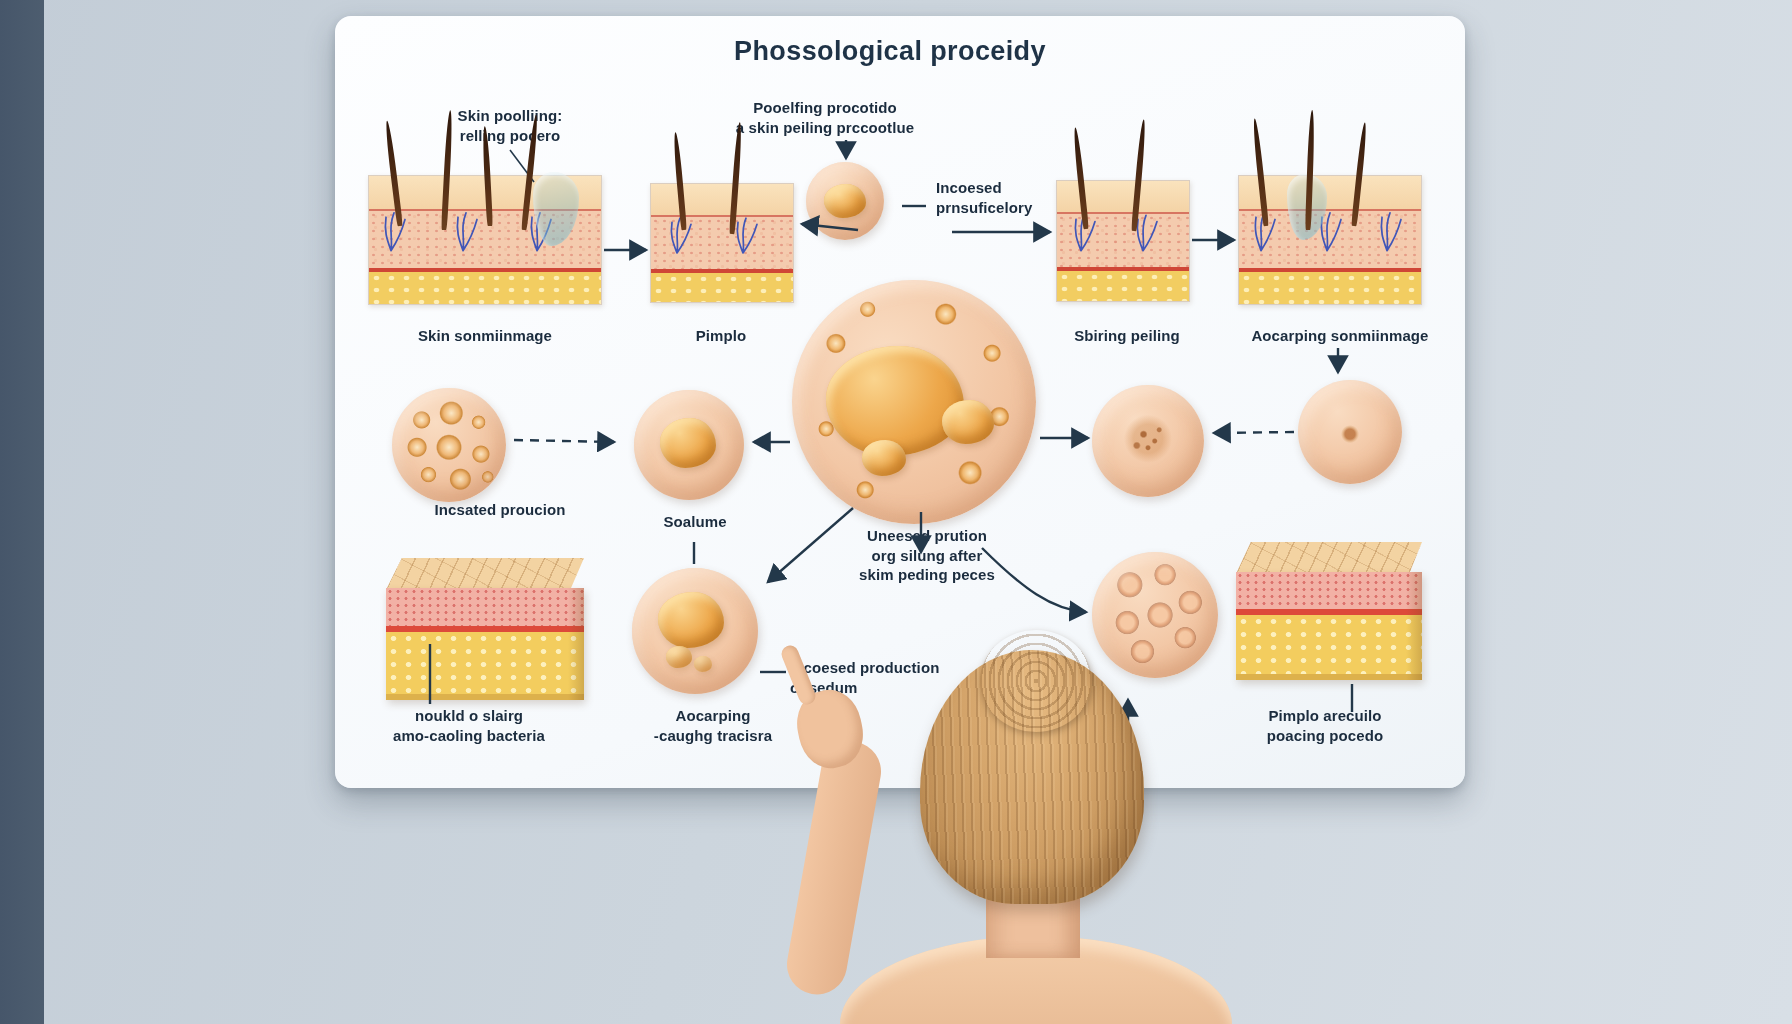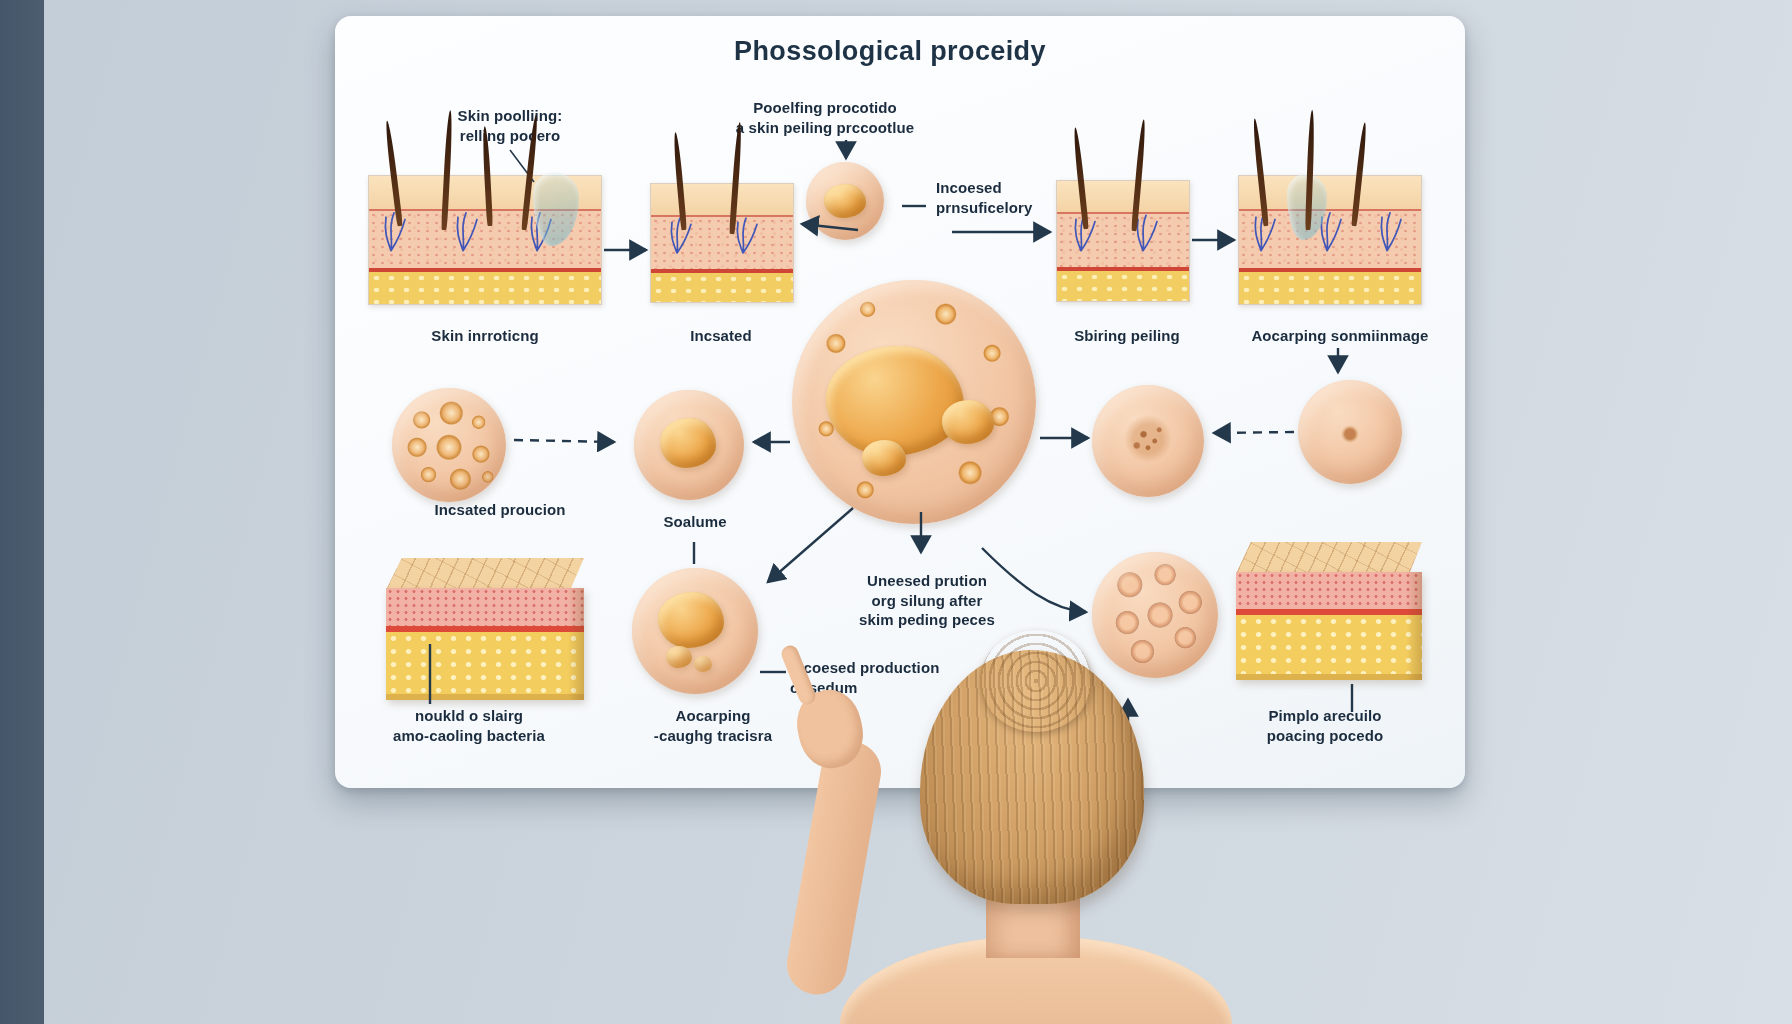--- a/index.html
+++ b/index.html
@@ -254,27 +254,27 @@
       <div class="shade"></div>
     </div>
   </div>
 
   <div class="lbl" style="left:400px;top:106px;width:220px">Skin poolliing:
 relling pocero</div>
   <div class="lbl" style="left:700px;top:98px;width:250px">Pooelfing procotido
 a skin peiling prccootlue</div>
   <div class="lbl left" style="left:936px;top:178px;width:140px">Incoesed
 prnsuficelory</div>
-  <div class="lbl" style="left:370px;top:326px;width:230px">Skin inrroticng</div>
-  <div class="lbl" style="left:626px;top:326px;width:190px">Incsated</div>
+  <div class="lbl" style="left:370px;top:326px;width:230px">Skin sonmiinmage</div>
+  <div class="lbl" style="left:626px;top:326px;width:190px">Pimplo</div>
   <div class="lbl" style="left:1034px;top:326px;width:186px">Sbiring peiling</div>
   <div class="lbl" style="left:1224px;top:326px;width:232px">Aocarping sonmiinmage</div>
   <div class="lbl" style="left:374px;top:500px;width:252px">Incsated proucion</div>
   <div class="lbl" style="left:642px;top:512px;width:106px">Soalume</div>
-  <div class="lbl bold" style="left:838px;top:571px;width:178px">Uneesed prution
+  <div class="lbl bold" style="left:838px;top:526px;width:178px">Uneesed prution
 org silung after
 skim peding peces</div>
   <div class="lbl bold left" style="left:790px;top:658px;width:196px">Incoesed production
 of sedum</div>
   <div class="lbl" style="left:352px;top:706px;width:234px">noukld o  slairg
 amo-caoling bacteria</div>
   <div class="lbl" style="left:626px;top:706px;width:174px">Aocarping
 -caughg tracisra</div>
   <div class="lbl bold" style="left:1226px;top:706px;width:198px">Pimplo arecuilo
 poacing pocedo</div>

